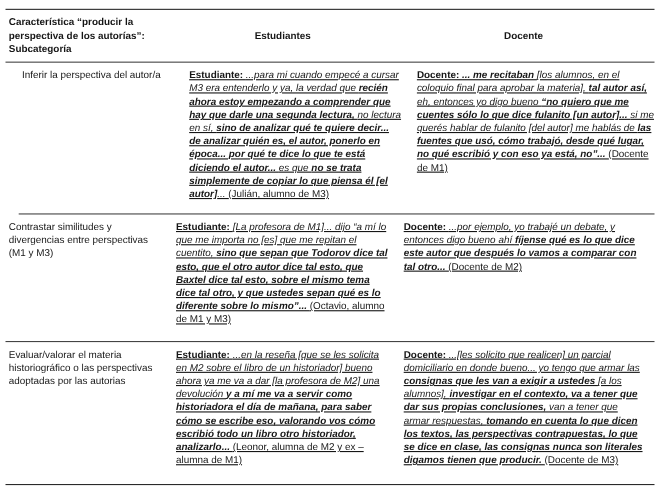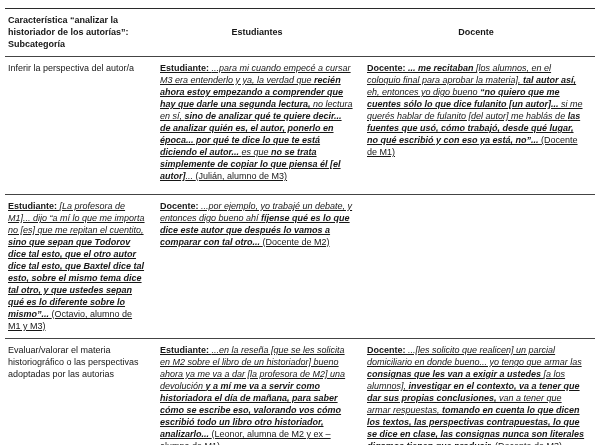--- a/index.html
+++ b/index.html
@@ -27,53 +27,57 @@
     font-size:9px;
     line-height:12px;
     box-sizing:border-box;
   }
   .head{min-height:46px;}
   .head .cell{display:flex;flex-direction:column;justify-content:flex-start;}
   .head .cell.center{justify-content:center;align-items:center;text-align:left;}
   .bold{font-weight:bold;}
   .subcat{padding-right:18px;}
   .subcat .modules{display:block;margin-top:0px;}
-  .r1{min-height:138px;}
+  .r1{min-height:138px;margin-left:12px;}
   .r2{min-height:116px;}
   .r3{min-height:129px;}
   .quote span{white-space:normal;text-decoration:underline;}
 </style>
 </head>
 <body>
 
 <div class="page">
   <div class="tbl">
 
     <div class="row head">
       <div class="cell bold subcat">
-        <span>Característica “analizar la historiador de los autorías”:</span>
+        <span>Característica “producir la perspectiva de los autorías”:</span>
         <span>Subcategoría</span>
       </div>
       <div class="cell bold center">
         <span>Estudiantes</span>
       </div>
       <div class="cell bold center">
         <span>Docente</span>
       </div>
     </div>
 
     <div class="row r1">
       <div class="cell subcat">
         <span>Inferir la perspectiva del autor/a</span>
       </div>
       <div class="cell quote"><span style="font-weight: bold;">Estudiante: </span><span style="font-style: italic;">...para mi cuando empecé a cursar M3 era entenderlo y ya, la verdad que </span><span style="font-weight: bold; font-style: italic;">recién ahora estoy empezando a comprender que hay que darle una segunda lectura, </span><span style="font-style: italic;">no lectura en sí, </span><span style="font-weight: bold; font-style: italic;">sino de analizar qué te quiere decir... de analizar quién es, el autor, ponerlo en época... por qué te dice lo que te está diciendo el autor... </span><span style="font-style: italic;">es que </span><span style="font-weight: bold; font-style: italic;">no se trata simplemente de copiar lo que piensa él [el autor]</span><span style="font-style: italic;">... </span><span>(Julián, alumno de M3)</span></div>
       <div class="cell quote"><span style="font-weight: bold;">Docente: </span><span style="font-weight: bold; font-style: italic;">... me recitaban </span><span style="font-style: italic;">[los alumnos, en el coloquio final para aprobar la materia], </span><span style="font-weight: bold; font-style: italic;">tal autor así, </span><span style="font-style: italic;">eh, entonces yo digo bueno </span><span style="font-weight: bold; font-style: italic;">“no quiero que me cuentes sólo lo que dice fulanito [un autor]... </span><span style="font-style: italic;">si me querés hablar de fulanito [del autor] me hablás de </span><span style="font-weight: bold; font-style: italic;">las fuentes que usó, cómo trabajó, desde qué lugar, no qué escribió y con eso ya está, no”... </span><span>(Docente de M1)</span></div>
     </div>
 
     <div class="row r2">
+      <div class="cell subcat">
+        <span>Contrastar similitudes y divergencias entre perspectivas</span>
+        <span class="modules">(M1 y M3)</span>
+      </div>
       <div class="cell quote"><span style="font-weight: bold;">Estudiante: </span><span style="font-style: italic;">[La profesora de M1]... dijo “a mí lo que me importa no [es] que me repitan el cuentito, </span><span style="font-weight: bold; font-style: italic;">sino que sepan que Todorov dice tal esto, que el otro autor dice tal esto, que Baxtel dice tal esto, sobre el mismo tema dice tal otro, y que ustedes sepan qué es lo diferente sobre lo mismo”... </span><span>(Octavio, alumno de M1 y M3)</span></div>
       <div class="cell quote"><span style="font-weight: bold;">Docente: </span><span style="font-style: italic;">...por ejemplo, yo trabajé un debate, y entonces digo bueno ahí </span><span style="font-weight: bold; font-style: italic;">fíjense qué es lo que dice este autor que después lo vamos a comparar con tal otro... </span><span>(Docente de M2)</span></div>
     </div>
 
     <div class="row r3">
       <div class="cell subcat">
         <span>Evaluar/valorar el materia historiográfico o las perspectivas adoptadas por las autorias</span>
       </div>
       <div class="cell quote"><span style="font-weight: bold;">Estudiante: </span><span style="font-style: italic;">...en la reseña [que se les solicita en M2 sobre el libro de un historiador] bueno ahora ya me va a dar [la profesora de M2] una devolución </span><span style="font-weight: bold; font-style: italic;">y a mí me va a servir como historiadora el día de mañana, para saber cómo se escribe eso, valorando vos cómo escribió todo un libro otro historiador, analizarlo... </span><span>(Leonor, alumna de M2 y ex – alumna de M1)</span></div>
       <div class="cell quote"><span style="font-weight: bold;">Docente: </span><span style="font-style: italic;">...[les solicito que realicen] un parcial domiciliario en donde bueno... yo tengo que armar las </span><span style="font-weight: bold; font-style: italic;">consignas que les van a exigir a ustedes </span><span style="font-style: italic;">[a los alumnos], </span><span style="font-weight: bold; font-style: italic;">investigar en el contexto, va a tener que dar sus propias conclusiones, </span><span style="font-style: italic;">van a tener que armar respuestas, </span><span style="font-weight: bold; font-style: italic;">tomando en cuenta lo que dicen los textos, las perspectivas contrapuestas, lo que se dice en clase, las consignas nunca son literales digamos tienen que producir. </span><span>(Docente de M3)</span></div>

